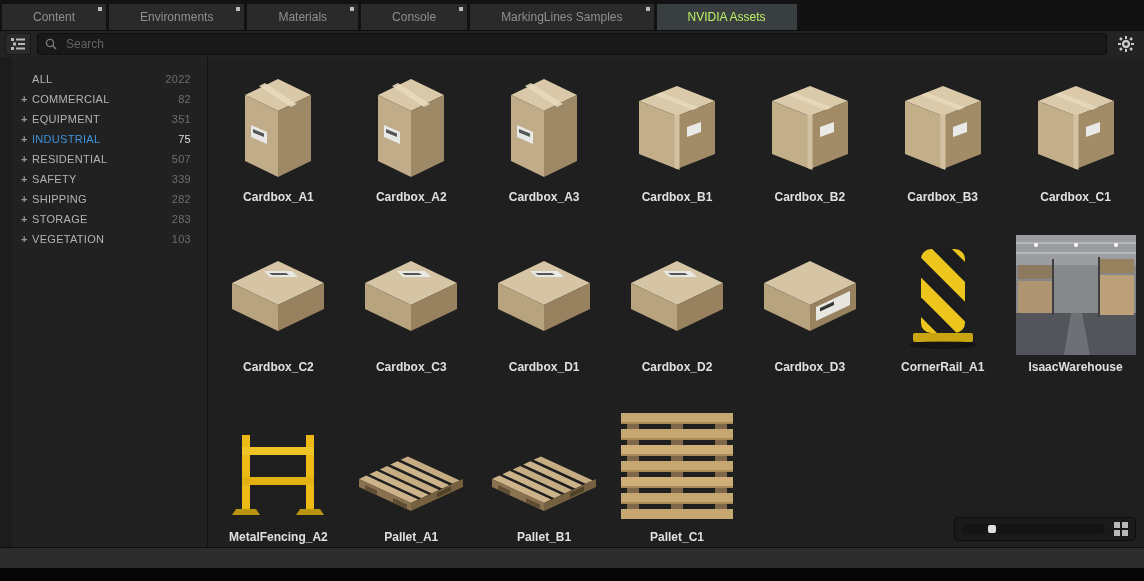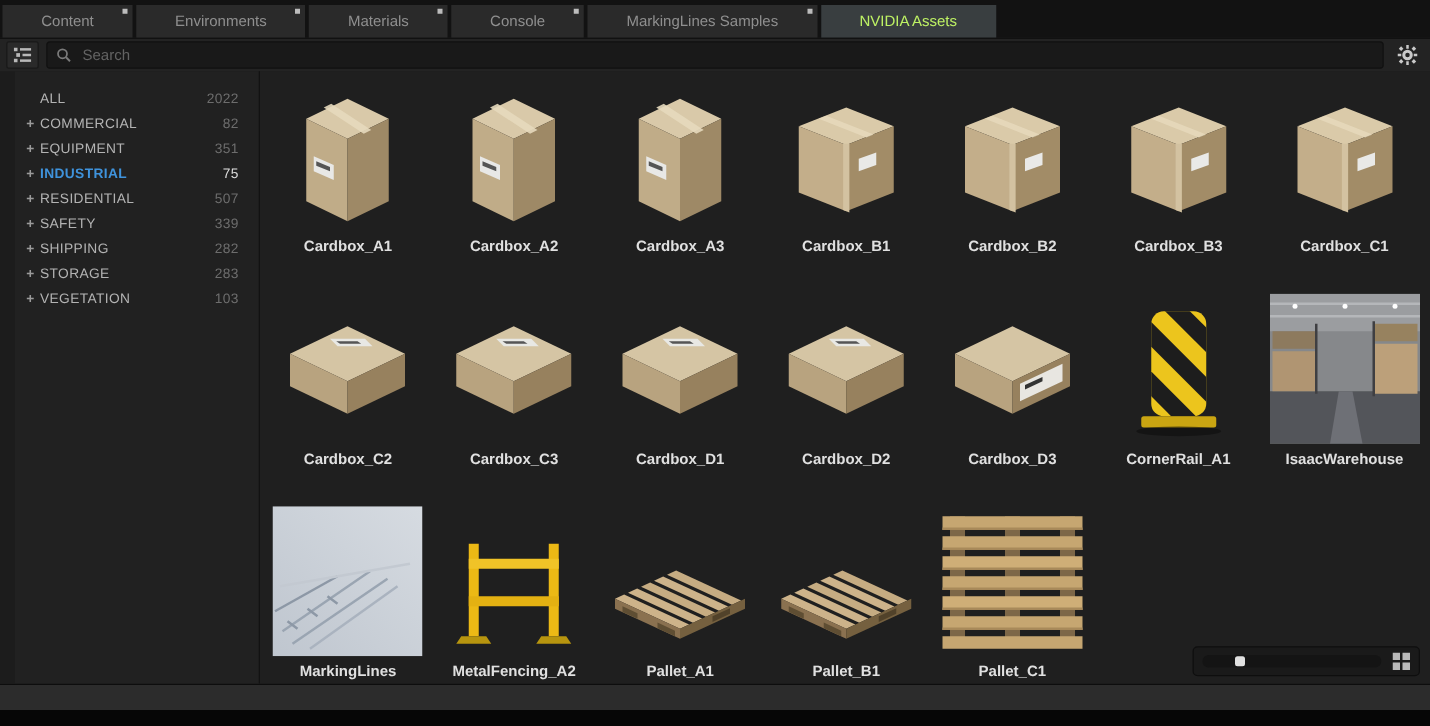--- a/index.html
+++ b/index.html
@@ -20,21 +20,21 @@
   .searchbox input{flex:1;background:transparent;border:none;outline:none;color:#cccccc;font-size:12px;font-family:"Liberation Sans",sans-serif;}
   .searchbox input::placeholder{color:#636363;}
   .gearwrap{width:26px;display:flex;align-items:center;justify-content:center;}
   
   .main{position:absolute;top:57px;left:12px;width:1144px;height:490px;display:flex;}
   .sidebar{width:196px;background:#212121;border-right:1px solid #121212;padding-top:12px;box-sizing:border-box;flex:none;}
   .side-row{height:20px;display:flex;align-items:center;padding:0 16px 0 9px;font-size:11px;color:#b3b3b3;letter-spacing:.3px;}
   .side-prefix{width:11px;color:#9a9a9a;font-weight:bold;flex:none;}
   .side-name{flex:1;}
   .side-count{color:#6d6d6d;}
-  .side-row.selected .side-name{color:#3f93dc;font-weight:bold;}
+  .side-row.selected .side-name{color:#3f93dc;font-weight:normal;}
   .side-row.selected .side-count{color:#dcdcdc;}
   .content{position:relative;flex:1;background:#1f1f1f;overflow:hidden;}
   .grid{display:grid;grid-template-columns:repeat(7,1fr);grid-auto-rows:170px;padding:8px 14px 0 4px;}
   .tile{display:flex;flex-direction:column;align-items:center;}
   .thumb{width:120px;height:120px;display:flex;align-items:center;justify-content:center;}
   .thumb svg{width:120px;height:120px;display:block;}
   .tile-label{margin-top:5px;font-size:12px;font-weight:bold;color:#e0e0e0;white-space:nowrap;}
   
   .scrollbar{position:absolute;right:0;top:0;width:10px;height:100%;background:#181818;}
   .scroll-thumb{position:absolute;top:2px;left:1px;width:8px;height:126px;background:#4c4c4c;border-radius:4px;}
@@ -406,28 +406,20 @@
             <svg viewBox="0 0 120 120">
               <use href="#warehouse"></use>
             </svg>
           </div>
         <div class="tile-label">IsaacWarehouse</div>
       </div>
 
       <div class="tile">
         <div class="thumb">
             <svg viewBox="0 0 120 120">
-              <use href="#marking"></use>
-            </svg>
-          </div>
-        <div class="tile-label">MarkingLines</div>
-      </div>
-      <div class="tile">
-        <div class="thumb">
-            <svg viewBox="0 0 120 120">
               <use href="#fence-rails"></use>
             </svg>
           </div>
         <div class="tile-label">MetalFencing_A2</div>
       </div>
       <div class="tile">
         <div class="thumb">
             <svg viewBox="0 0 120 120">
               <use href="#pallet-iso"></use>
             </svg>

